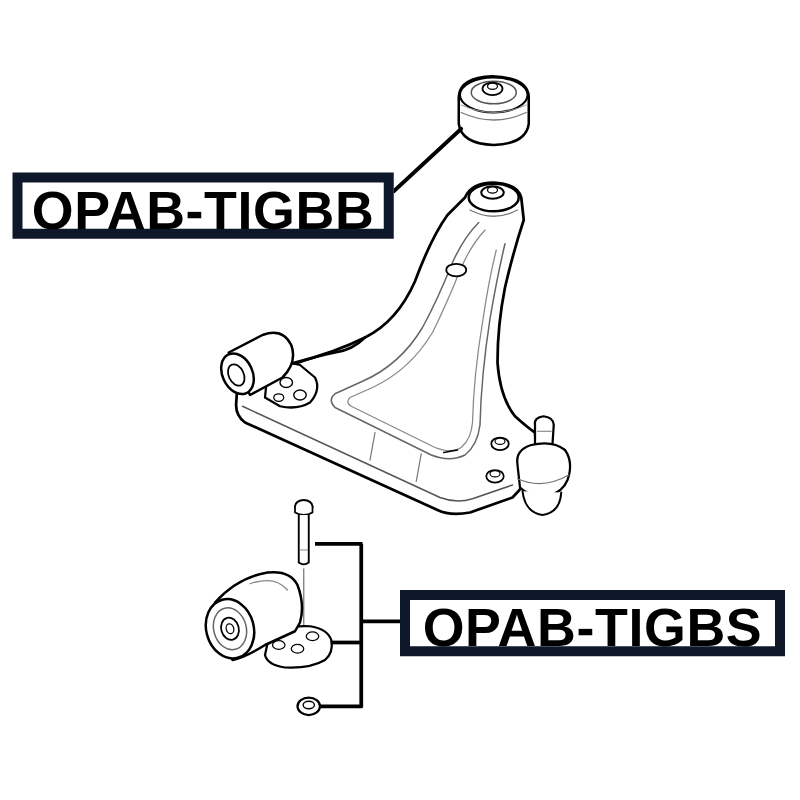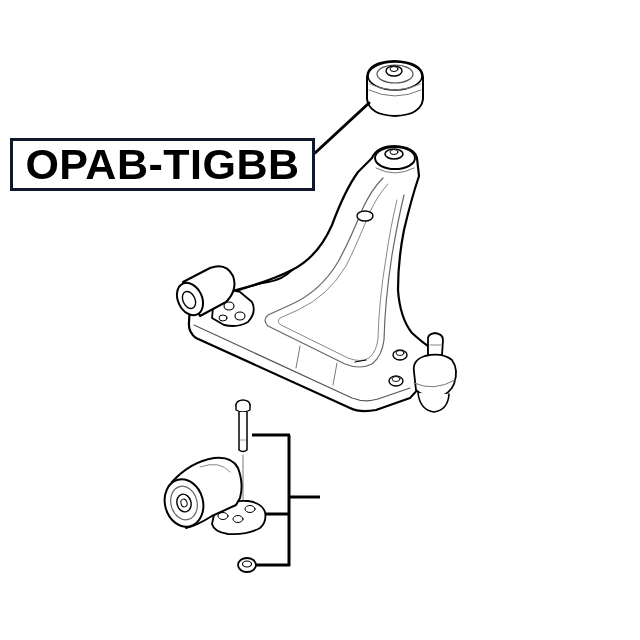--- a/index.html
+++ b/index.html
@@ -2,21 +2,21 @@
 <html><head>
 <meta charset="utf-8">
 <style>
   html, body { margin: 0; padding: 0; background: #ffffff; }
   body { width: 640px; height: 640px; position: relative; overflow: hidden; font-family: "Liberation Sans", sans-serif; }
   .stage { position: absolute; left: 0; top: 0; width: 640px; height: 640px; }
   .drawing { position: absolute; left: 0; top: 0; width: 640px; height: 640px; }
   .part-label {
     position: absolute;
     box-sizing: border-box;
-    border: 3px solid #0f172a;
+    border: 8px solid #0f172a;
     background: #ffffff;
     color: #000000;
     font-family: "Liberation Sans", sans-serif;
     font-weight: bold;
     font-size: 43px;
     line-height: 46px;
     letter-spacing: 0.5px;
     text-align: center;
     white-space: nowrap;
     padding: 0 4px;
@@ -145,13 +145,14 @@
         <line x1="252" y1="435" x2="290" y2="435"></line>
         <line x1="289" y1="435" x2="289" y2="566"></line>
         <line x1="265" y1="514" x2="290" y2="514"></line>
         <line x1="256" y1="565" x2="290" y2="565"></line>
         <line x1="289" y1="497" x2="320" y2="497"></line>
       </g>
     </g>
   </svg>
 
   <div id="label-tigbb" class="part-label">OPAB-TIGBB</div>
+  <div id="label-tigbs" class="part-label">OPAB-TIGBS</div>
 </div>
 
 </body></html>

